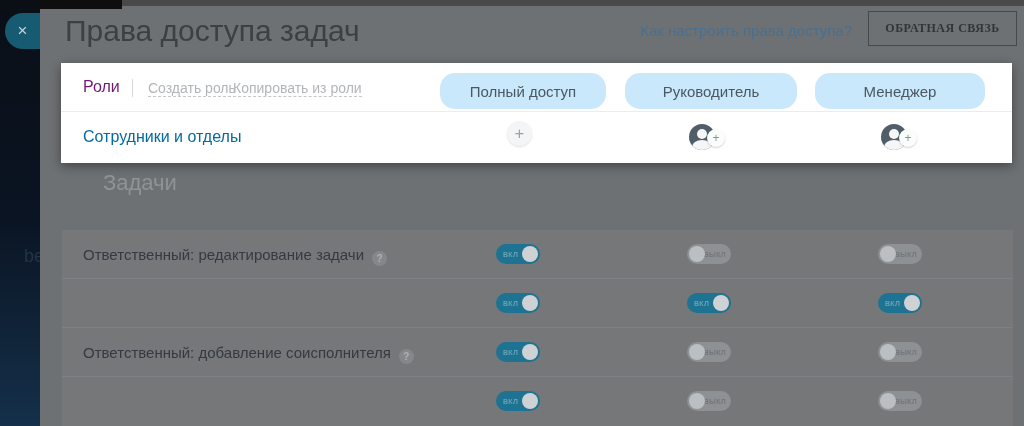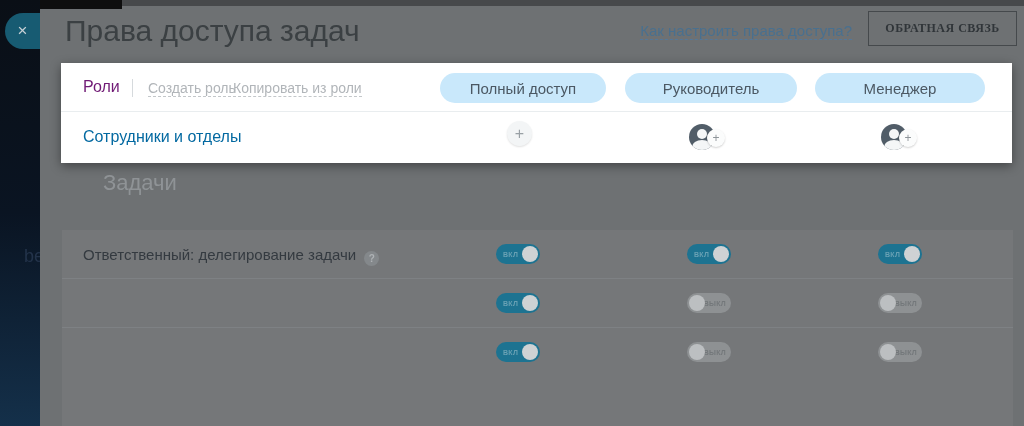--- a/index.html
+++ b/index.html
@@ -31,21 +31,21 @@
 
   
   .roles-card { position:absolute; left:21px; top:63px; width:951px; height:100px;
     background:#ffffff; box-shadow:0 3px 10px rgba(0,0,0,.4); }
   .roles-row { position:relative; height:49px; border-bottom:1px solid #e9edef; }
   .roles-label { position:absolute; left:22px; top:15px; font-size:16px; color:#701a75; }
   .vdiv { position:absolute; left:71px; top:16px; width:1px; height:18px; background:#d6dadd; }
   .dashed { position:absolute; top:17px; font-size:14px; color:#b1b5b9; text-decoration:none;
     border-bottom:1px dashed #c3c7ca; cursor:pointer; }
   .dashed.create { left:87px; } .dashed.copy { left:172px; }
-  .pill { position:absolute; top:10px; height:30px; background:#c9e8fb; border-radius:15px;
+  .pill { position:absolute; top:10px; height:36px; background:#c9e8fb; border-radius:15px;
     font-size:15px; color:#4b5863; display:flex; align-items:center; justify-content:center; cursor:pointer; }
 
   .emp-row { position:relative; height:50px; }
   .emp-label { position:absolute; left:22px; top:16px; font-size:16px; color:#0369a1; }
   .plus-circle { position:absolute; left:446px; top:9px; width:25px; height:25px; border:none;
     border-radius:50%; background:#f3f5f6; color:#99a0a5; font-size:16px; line-height:23px;
     cursor:pointer; box-shadow:0 1px 2px rgba(0,0,0,.12); }
   .avatar-group { position:absolute; top:12px; width:40px; height:28px; cursor:pointer;
     background:transparent; border:none; }
   .avatar-group.col2 { left:628px; } .avatar-group.col3 { left:820px; }
@@ -125,35 +125,50 @@
             </span>
           <span class="plus-bubble">+</span>
         </button>
       </div>
     </div>
 
     <div class="section-title">Задачи</div>
 
     <div class="rows" id="task-rows">
         <div class="task-row">
-          <span class="task-label"><span>Ответственный: делегирование задачи</span><span class="help">?</span></span>
+          <span class="task-label"><span>Ответственный: редактирование задачи</span><span class="help">?</span></span>
+          <div class="toggle c0 on">
+            <span class="t-label">ВКЛ</span>
+            <span class="knob"></span>
+          </div>
+          <div class="toggle c1 off">
+            <span class="t-label">ВЫКЛ</span>
+            <span class="knob"></span>
+          </div>
+          <div class="toggle c2 off">
+            <span class="t-label">ВЫКЛ</span>
+            <span class="knob"></span>
+          </div>
+        </div>
+        <div class="task-row">
           <div class="toggle c0 on">
             <span class="t-label">ВКЛ</span>
             <span class="knob"></span>
           </div>
           <div class="toggle c1 on">
             <span class="t-label">ВКЛ</span>
             <span class="knob"></span>
           </div>
           <div class="toggle c2 on">
             <span class="t-label">ВКЛ</span>
             <span class="knob"></span>
           </div>
         </div>
         <div class="task-row">
+          <span class="task-label"><span>Ответственный: добавление соисполнителя</span><span class="help">?</span></span>
           <div class="toggle c0 on">
             <span class="t-label">ВКЛ</span>
             <span class="knob"></span>
           </div>
           <div class="toggle c1 off">
             <span class="t-label">ВЫКЛ</span>
             <span class="knob"></span>
           </div>
           <div class="toggle c2 off">
             <span class="t-label">ВЫКЛ</span>

